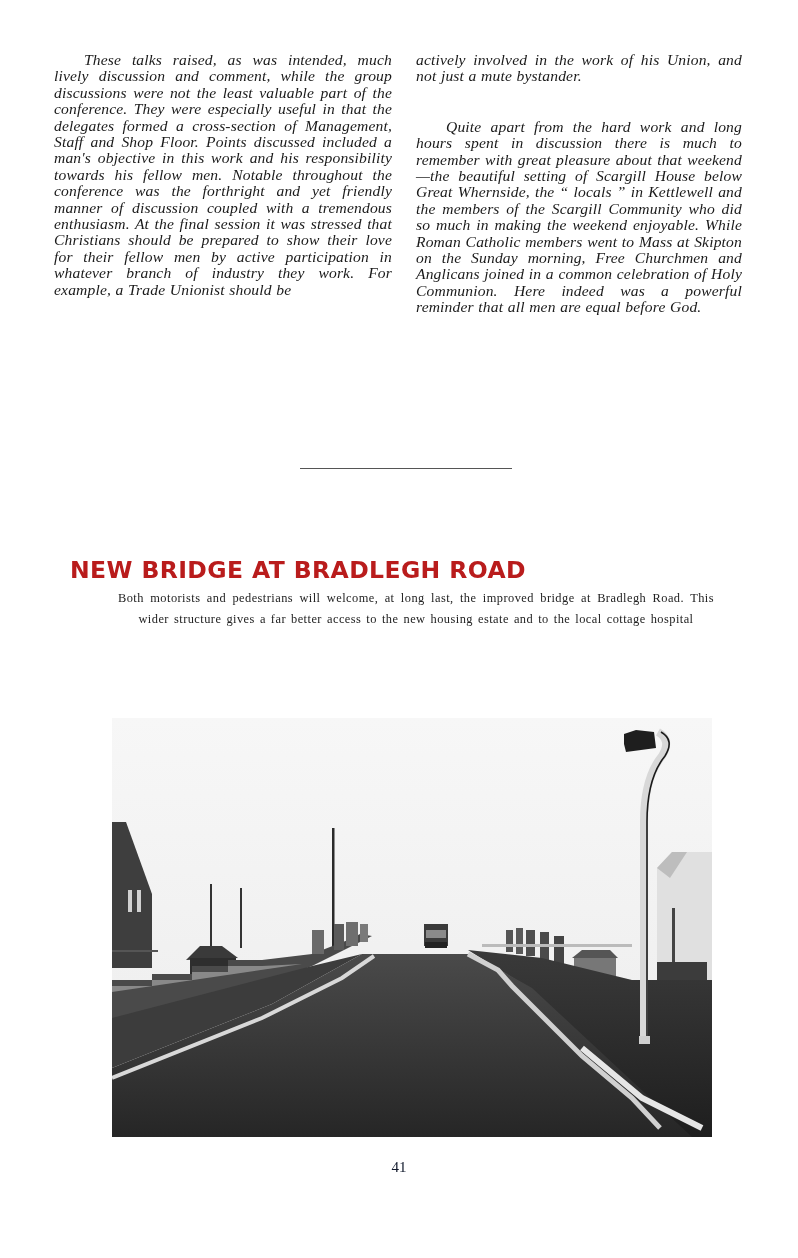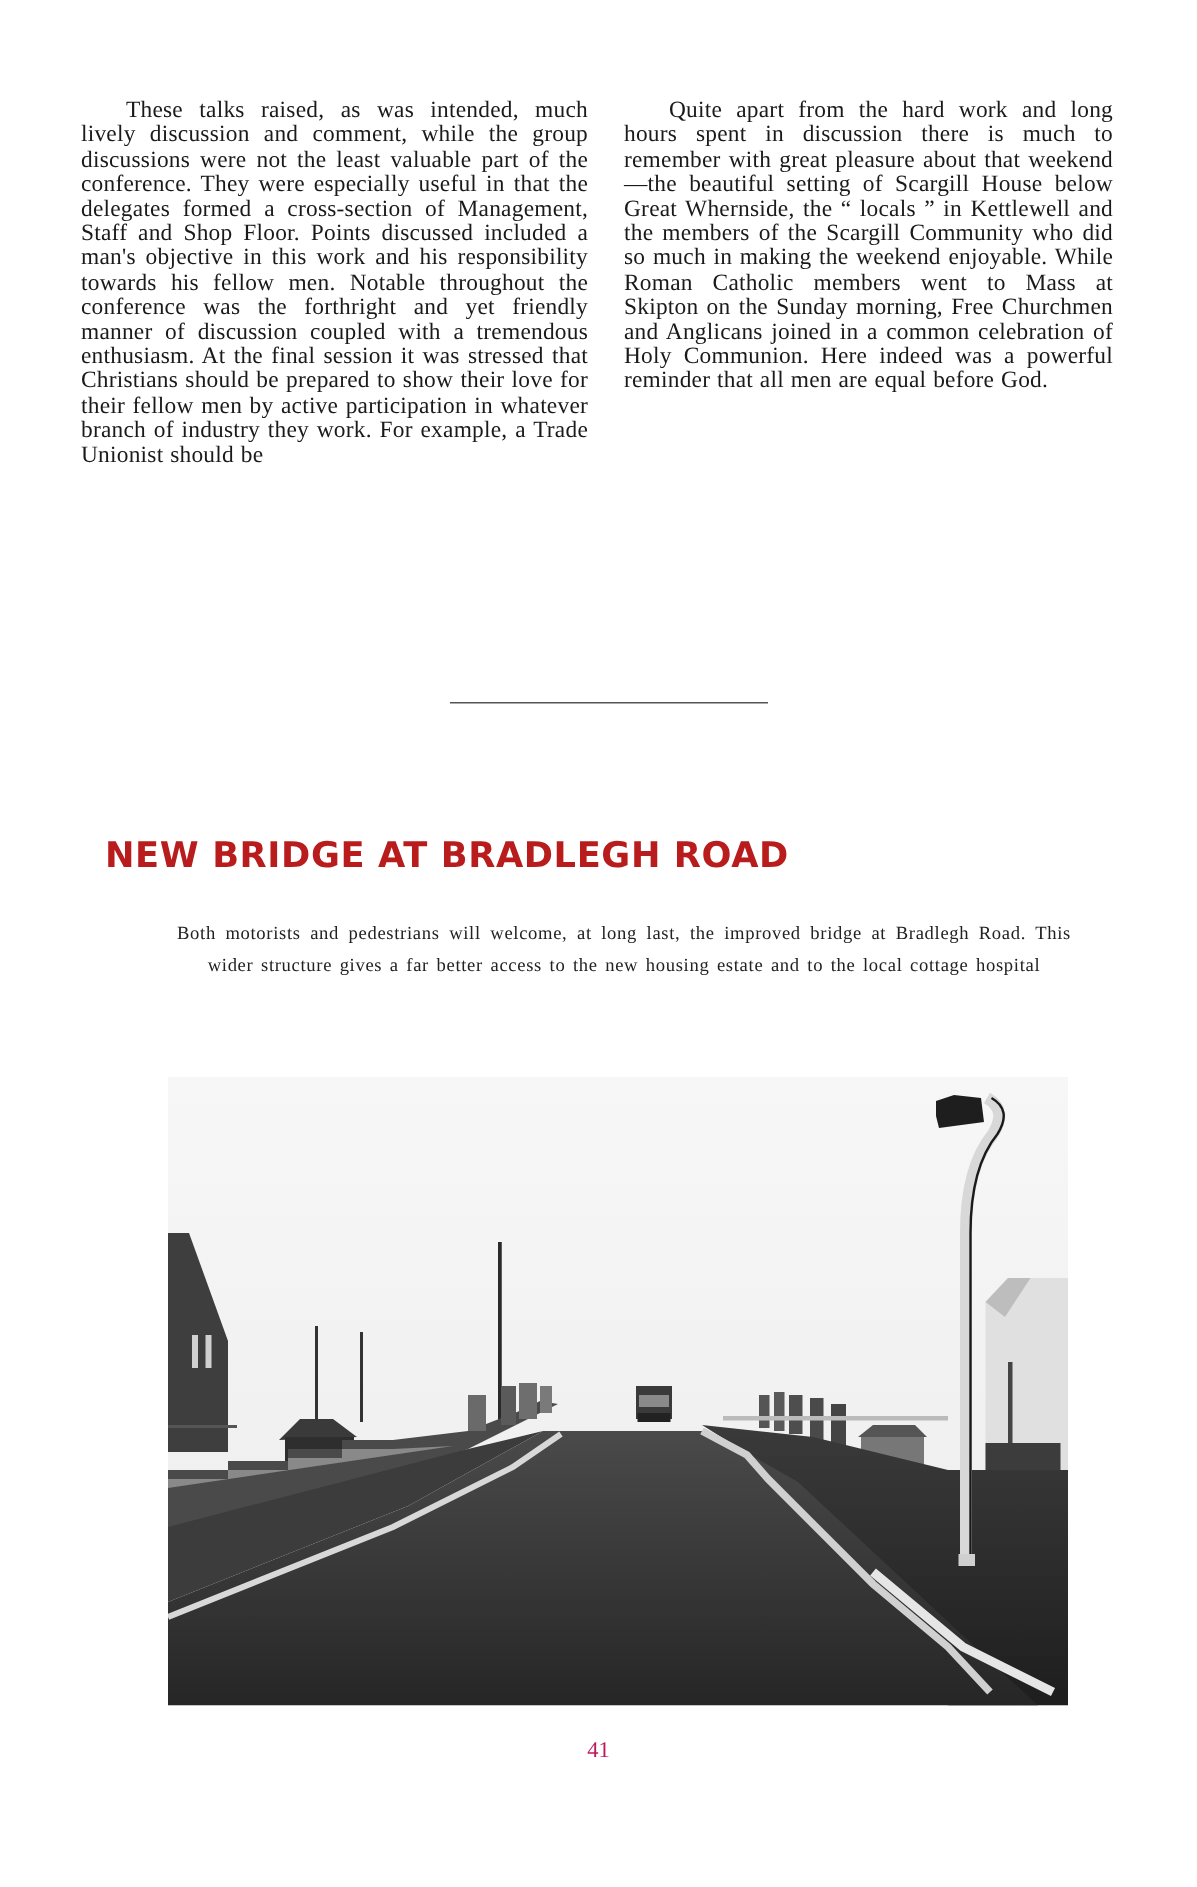--- a/index.html
+++ b/index.html
@@ -1,26 +1,27 @@
 <!DOCTYPE html>
 <html><head>
 <meta charset="utf-8">
 <style>
   * { margin: 0; padding: 0; box-sizing: border-box; }
   html, body { width: 798px; height: 1258px; background: #ffffff; overflow: hidden; }
   body { position: relative; font-family: "Liberation Serif", "DejaVu Serif", serif; color: #1a1a1a; }
 
   .col {
     position: absolute;
-    top: 66px;
+    top: 52px;
     font-size: 15.6px;
     line-height: 16.4px;
     text-align: justify;
     letter-spacing: 0.15px;
     word-spacing: 0.5px;
+    font-style: italic;
   }
   .col-left { left: 54px; width: 338px; }
   .col-right { left: 416px; width: 326px; }
   .col p { text-indent: 30px; }
   .col p.cont { text-indent: 0; }
   .col p + p { margin-top: 34px; }
 
   .rule {
     position: absolute;
     left: 300px; top: 468px;
@@ -34,21 +35,21 @@
     font-family: "DejaVu Sans", "Liberation Sans", sans-serif;
     font-weight: bold;
     font-size: 23.5px;
     letter-spacing: 0.4px;
     color: #b91c1c;
     white-space: nowrap;
   }
 
   .caption {
     position: absolute;
-    left: 118px; top: 612px;
+    left: 118px; top: 588px;
     width: 596px;
     font-size: 12.4px;
     line-height: 20.5px;
     text-align: justify;
     text-align-last: center;
     letter-spacing: 0.45px;
     word-spacing: 1.5px;
     color: #222;
   }
 
@@ -59,31 +60,32 @@
     background: #f6f6f6;
   }
   .photo svg { display: block; width: 100%; height: 100%; }
 
   .page-number {
     position: absolute;
     left: 0; width: 798px;
     top: 1159px;
     text-align: center;
     font-size: 15px;
-    color: #be185d;
+    color: #0f172a;
   }
 </style>
 </head>
 <body>
 
 <div class="col col-left">
   <p>These talks raised, as was intended, much lively discussion and comment, while the group discussions were not the least valuable part of the conference. They were especially useful in that the delegates formed a cross-section of Management, Staff and Shop Floor. Points discussed included a man's objective in this work and his responsibility towards his fellow men. Notable throughout the conference was the forthright and yet friendly manner of discussion coupled with a tremendous enthusiasm. At the final session it was stressed that Christians should be prepared to show their love for their fellow men by active participation in whatever branch of industry they work. For example, a Trade Unionist should be</p>
 </div>
 
 <div class="col col-right">
+  <p class="cont">actively involved in the work of his Union, and not just a mute bystander.</p>
   <p>Quite apart from the hard work and long hours spent in discussion there is much to remember with great pleasure about that weekend—the beautiful setting of Scargill House below Great Whernside, the “ locals ” in Kettlewell and the members of the Scargill Community who did so much in making the weekend enjoyable. While Roman Catholic members went to Mass at Skipton on the Sunday morning, Free Churchmen and Anglicans joined in a common celebration of Holy Communion. Here indeed was a powerful reminder that all men are equal before God.</p>
 </div>
 
 <div class="rule"></div>
 
 <h1 class="headline">NEW BRIDGE AT BRADLEGH ROAD</h1>
 
 <p class="caption">Both motorists and pedestrians will welcome, at long last, the improved bridge at Bradlegh Road. This wider structure gives a far better access to the new housing estate and to the local cottage hospital</p>
 
 <div class="photo" title="Black-and-white photograph of a new road bridge rising ahead, with a lorry at the crest, parapet pillars on both sides, houses and telegraph poles on the left, and a curved-top street lamp on the right">

